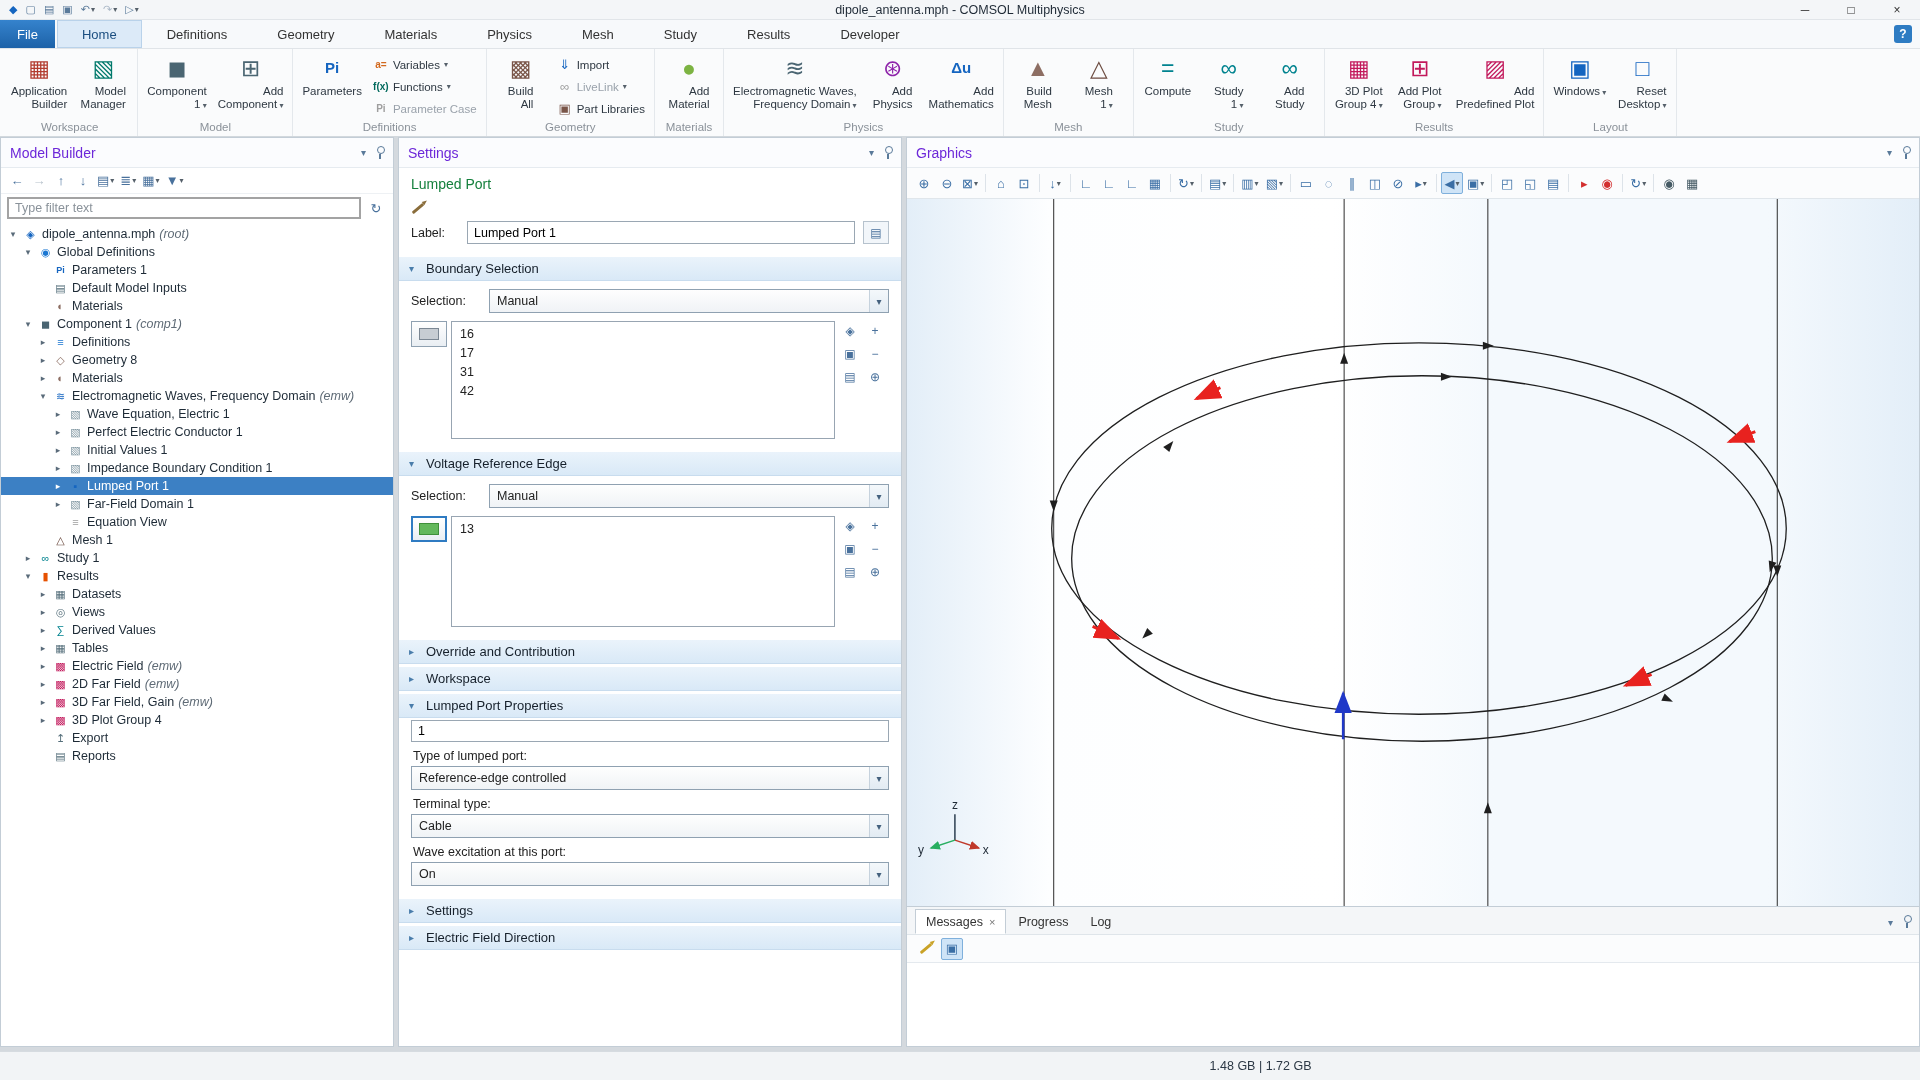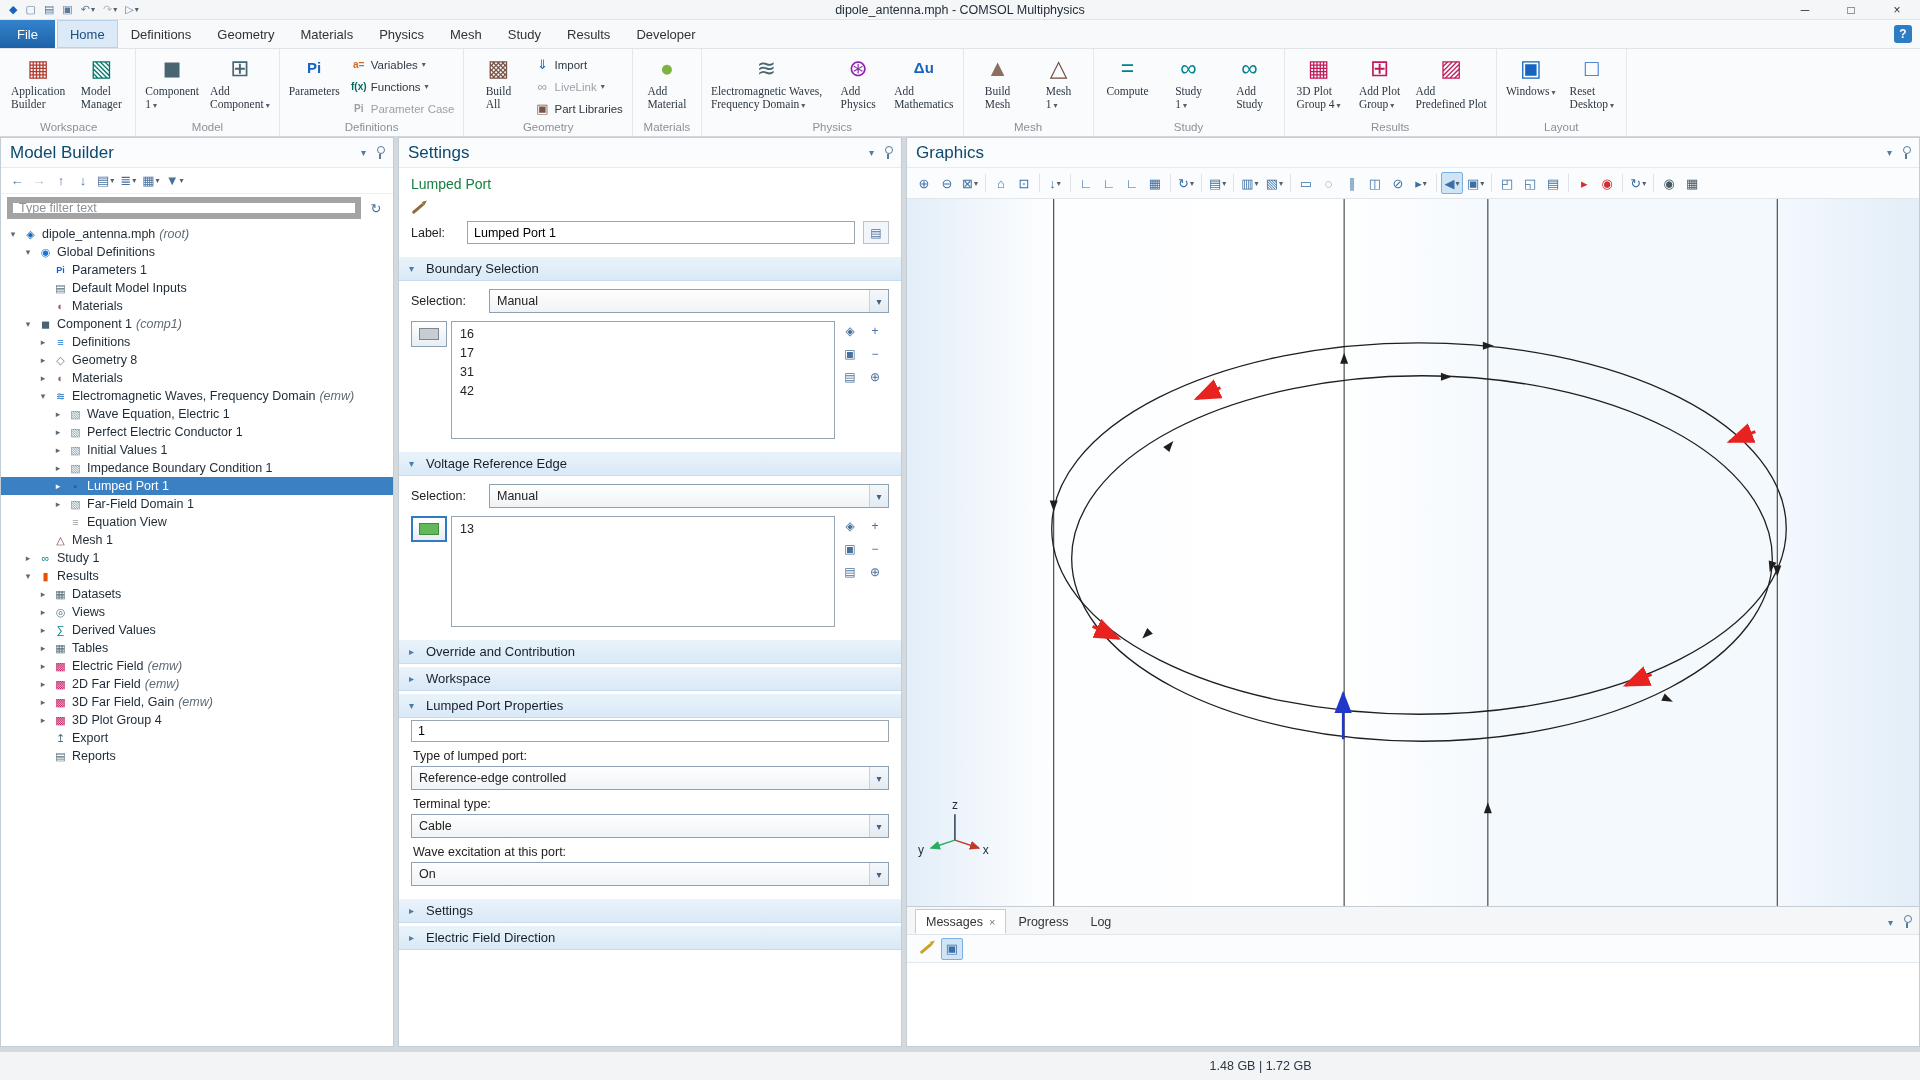--- a/index.html
+++ b/index.html
@@ -7,58 +7,58 @@
 
 .titlebar{height:20px;display:flex;align-items:center;background:#f4f6f8;border-bottom:1px solid #e1e5e9;padding-left:6px;position:relative;}
 .qa{display:flex;gap:2px;align-items:center;z-index:2;}
 .qabtn{display:flex;align-items:center;gap:1px;padding:0 3px;height:18px;font-size:11px;cursor:default;}
 .qacaret,.rcaret,.caret{font-size:8px;color:#55606a;}
 .title{position:absolute;left:0;right:0;text-align:center;font-size:12.5px;color:#1f2a36;}
 .wc{margin-left:auto;display:flex;z-index:2;}
 .wcbtn{width:46px;height:19px;display:flex;align-items:center;justify-content:center;font-size:12px;color:#333;}
 
 .tabrow{height:29px;display:flex;align-items:stretch;background:#f7f9fb;border-bottom:1px solid #e0e4e8;}
-.rtab{padding:0 13px;display:flex;align-items:center;font-size:13px;color:#333;cursor:default;}
+.rtab{padding:0 25px;display:flex;align-items:center;font-size:13px;color:#333;cursor:default;}
 .rtab.file{background:linear-gradient(#3583cd,#1d62a8);color:#fff;padding:0 17px;margin-right:2px;}
 .rtab.active{background:#dceaf8;color:#1b4e80;box-shadow:inset 0 0 0 1px #b9d2ea;}
 .helpbox{margin:auto 8px auto auto;width:18px;height:18px;background:#2e7cc3;color:#fff;border-radius:3px;display:flex;align-items:center;justify-content:center;font-size:12px;font-weight:bold;}
 
 .ribbon{height:88px;display:flex;align-items:stretch;background:#fafbfc;border-bottom:1px solid #d2d8dd;padding-left:2px;overflow:hidden;}
 .rgroup{display:flex;flex-direction:column;border-right:1px solid #e4e8ec;padding:3px 5px 0;}
 .ritems{display:flex;gap:3px;flex:1;align-items:flex-start;}
 .rglabel{font-size:11.5px;color:#8a9199;text-align:center;padding:1px 0 3px;}
 .rbig{display:flex;flex-direction:column;align-items:center;min-width:58px;padding:1px 4px;gap:2px;cursor:default;}
 .rbig.wide{max-width:158px;}
 .rbicon{font-size:23px;height:30px;line-height:30px;}
 .rbicon.txticon{font-size:15px;font-weight:700;}
-.rblabel{font-size:11.5px;line-height:13px;text-align:left;white-space:pre-line;color:#2e3842;font-family:Liberation Serif, serif;}
+.rblabel{font-size:11.5px;line-height:13px;text-align:right;white-space:pre-line;color:#2e3842;}
 .rstack{display:flex;flex-direction:column;gap:1px;padding-top:2px;}
 .rsmall{display:flex;align-items:center;gap:4px;height:21px;padding:0 4px;font-size:11.5px;color:#2e3842;cursor:default;}
 .rsicon{width:16px;text-align:center;font-size:13px;}
 .rsicon.txticon{font-size:10px;font-weight:700;}
 .rsmall.dis .rslabel{color:#9aa2ab;}
 
 .main{position:relative;height:914px;background:#d4d9de;}
 .panel{position:absolute;top:0;bottom:4px;background:#fff;border:1px solid #c3cdd6;display:flex;flex-direction:column;}
 .panel.mb{left:0;width:394px;}
 .panel.settings{left:398px;width:504px;}
 .panel.graphics{left:906px;right:0;}
 .phead{height:30px;display:flex;align-items:center;padding:0 9px;background:#fbfcfe;border-bottom:1px solid #e6ebf0;flex:none;}
-.ptitle{font-size:17px;color:#0c4a6e;text-align:right;}
+.ptitle{font-size:14px;color:#6d28d9;text-align:right;}
 .hright{margin-left:auto;display:flex;align-items:center;gap:9px;}
 .hcaret{font-size:10px;color:#5a7a9a;}
 .pin-icon{position:relative;width:9px;height:14px;display:inline-block;}
 .pin-icon::before{content:"";position:absolute;top:0;left:1.5px;width:6px;height:6px;border:1.5px solid #5a7a9a;border-radius:50%;}
 .pin-icon::after{content:"";position:absolute;left:4px;top:8px;width:1.5px;height:5px;background:#5a7a9a;}
 
 .mbtools{height:26px;display:flex;align-items:center;gap:2px;padding:0 6px;border-bottom:1px solid #eef1f4;flex:none;}
 .mbbtn{height:20px;min-width:20px;padding:0 2px;display:flex;align-items:center;justify-content:center;color:#49719c;font-size:13px;gap:1px;}
 .mbbtn.dis{color:#b8c2cc;}
 .filterrow{display:flex;gap:4px;padding:3px 6px;flex:none;}
-.filterrow input{flex:1;height:22px;border:6px solid #a3a3a3;padding:0 6px;font:12.5px "Liberation Sans",sans-serif;color:#3b82f6;}
+.filterrow input{flex:1;height:22px;border:2px solid #a3a3a3;padding:0 6px;font:12.5px "Liberation Sans",sans-serif;color:#3b82f6;}
 .filterrow input::placeholder{color:#8a929a;}
 .iconbtn{width:22px;height:22px;border:0;background:transparent;color:#49719c;font-size:13px;cursor:default;}
 .tree{flex:1;overflow:hidden;padding-top:3px;}
 .trow{display:flex;align-items:center;height:18px;gap:4px;cursor:default;}
 .tchev{width:12px;font-size:9px;color:#5a6b7a;text-align:center;flex:none;}
 .ticon{width:15px;text-align:center;font-size:11px;flex:none;}
 .ticon.txticon{font-size:9px;font-weight:700;}
 .tlabel{font-size:12.5px;color:#1d2a36;white-space:nowrap;}
 .tsuffix{font-size:12.5px;font-style:italic;color:#5f6b76;white-space:nowrap;}
 .trow.sel{background:#3c80c4;}

